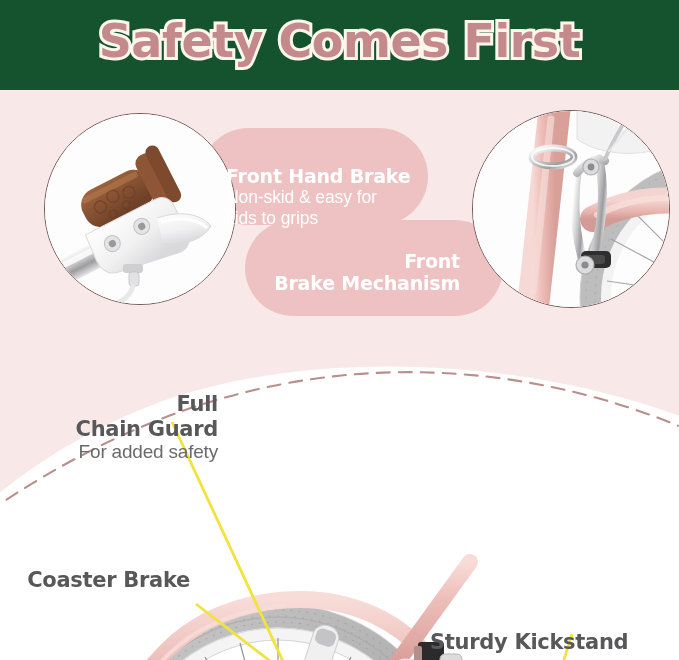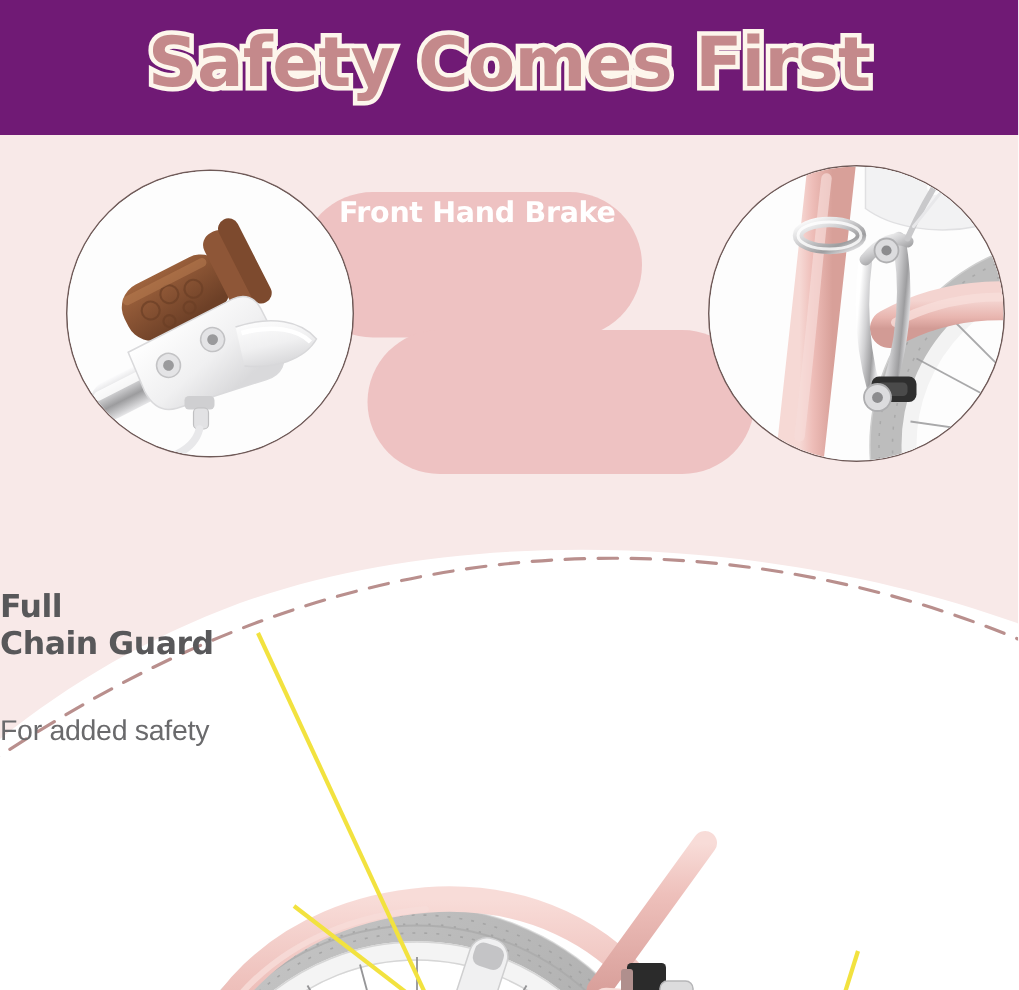--- a/index.html
+++ b/index.html
@@ -21,21 +21,21 @@
     overflow: hidden;
     background: #ffffff;
   }
 
   
   .header-band {
     position: absolute;
     left: 0; top: 0;
     width: 679px;
     height: 90px;
-    background: #701a75;
+    background: #14532d;
     z-index: 5;
   }
   .header-title {
     position: absolute;
     left: 0; top: 14px;
     width: 679px;
     text-align: center;
     font-family: "DejaVu Sans", sans-serif;
     font-size: 46px;
     font-weight: bold;
@@ -94,20 +94,21 @@
     color: #ffffff;
     z-index: 7;
     line-height: 1.18;
   }
   .pill-text .t-head {
     font-family: "DejaVu Sans", sans-serif;
     font-weight: bold;
     font-size: 19px;
     display: block;
     letter-spacing: -0.2px;
+    margin-top: 34px;
   }
   .pill-text .t-sub {
     font-family: "Liberation Sans", sans-serif;
     font-weight: normal;
     font-size: 17.5px;
     display: block;
     letter-spacing: -0.1px;
   }
   .pill-text-top {
     left: 226px; top: 131px;
@@ -149,26 +150,26 @@
     color: #58585a;
     letter-spacing: -0.3px;
   }
   .callout .c-sub {
     display: block;
     font-family: "Liberation Sans", sans-serif;
     font-weight: normal;
     font-size: 19px;
     color: #6a6a6c;
     letter-spacing: -0.2px;
-    margin-top: 36px;
   }
   .callout-chainguard {
     left: 0px; top: 392px;
     width: 174px;
-    text-align: left;
+    text-align: right;
+    padding-left: 44px;
   }
   .callout-coaster {
     left: 0px; top: 568px;
     width: 190px;
     text-align: right;
   }
   .callout-kickstand {
     left: 430px; top: 630px;
     width: 216px;
     text-align: left;
@@ -543,31 +544,37 @@
         <rect x="108" y="140" width="30" height="17" rx="5" fill="#2e2e2e"></rect>
         <rect x="112" y="144" width="20" height="9" rx="3" fill="#4a4a4a"></rect>
         <circle cx="112" cy="154" r="9" fill="#dcdcde" stroke="#aeaeb0" stroke-width="1.2"></circle>
         <circle cx="112" cy="154" r="3.6" fill="#8c8c8e"></circle>
       </g>
     </svg>
   </div>
 
   <div class="pill-text pill-text-top">
     <span class="t-head">Front Hand Brake</span>
+    <span class="t-sub">Non-skid &amp; easy for<br>kids to grips</span>
   </div>
 
   <div class="pill-text pill-text-bottom">
+    <span class="t-head">Front<br>Brake Mechanism</span>
   </div>
 
   <div class="callout callout-chainguard">
     <span class="c-head">Full<br>Chain Guard</span>
     <span class="c-sub">For added safety</span>
   </div>
 
   <div class="callout callout-coaster">
-  </div>
-
+    <span class="c-head">Coaster Brake</span>
+  </div>
+
+  <div class="callout callout-kickstand">
+    <span class="c-head">Sturdy Kickstand</span>
+  </div>
 
   <div class="header-band">
     <div class="header-title">Safety Comes First</div>
   </div>
 
 </div>
 
 </body></html>

